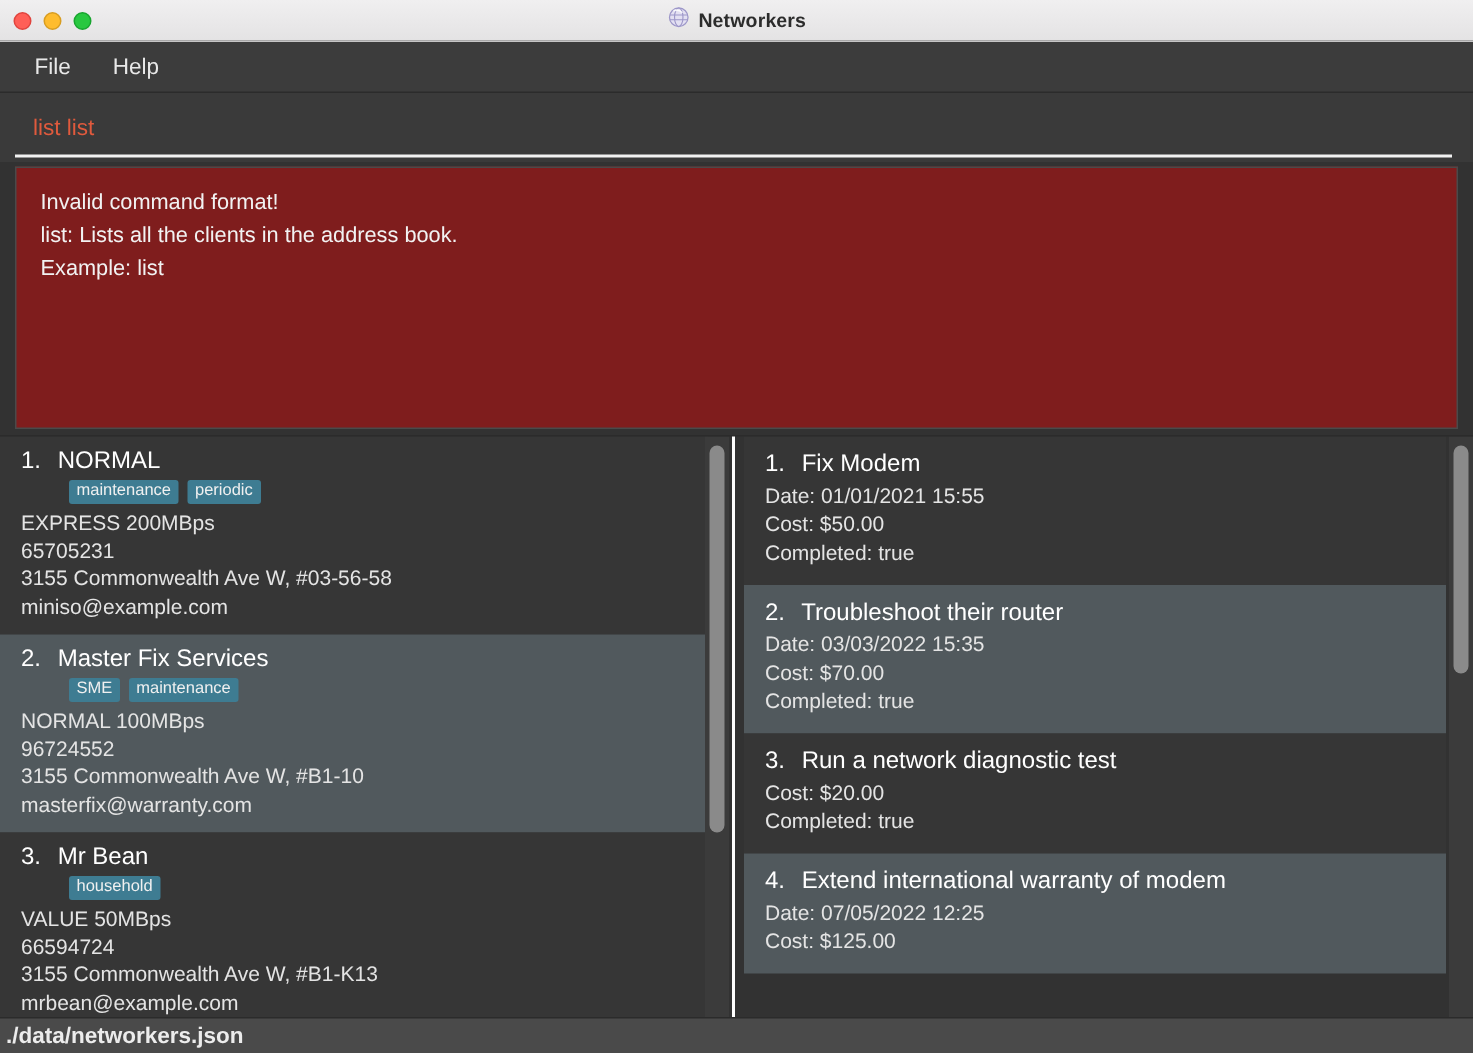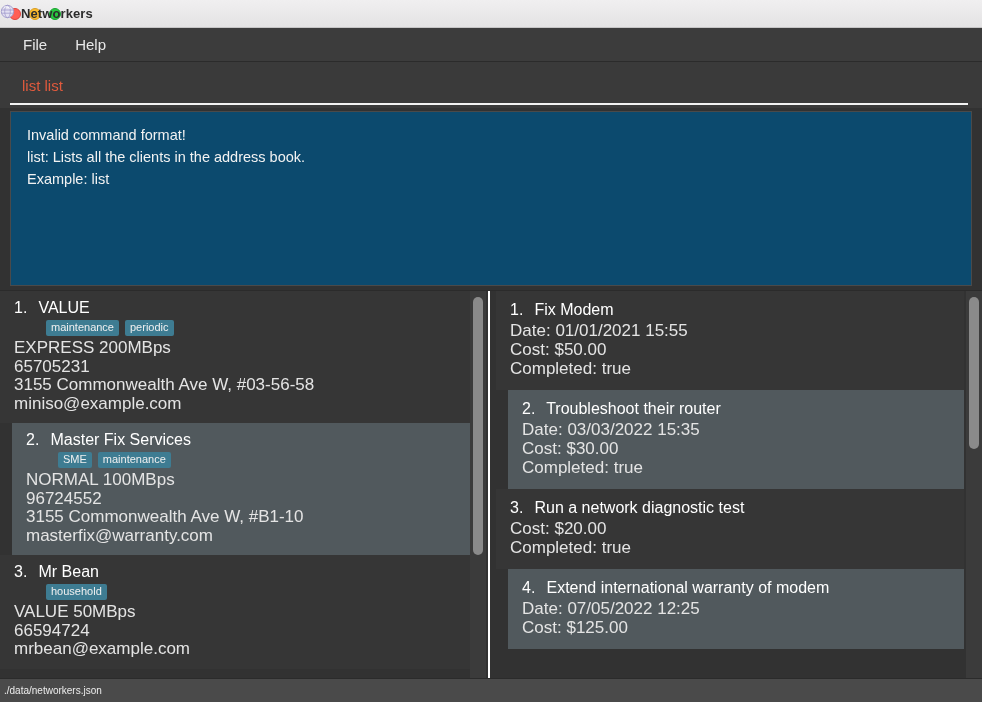--- a/index.html
+++ b/index.html
@@ -43,20 +43,21 @@
     display: block;
   }
   .light.red    { background: #ff5f57; border: 0.5px solid #e0443e; }
   .light.yellow { background: #febc2e; border: 0.5px solid #d89d21; }
   .light.green  { background: #28c840; border: 0.5px solid #18a52f; }
 
   .title-center {
     position: absolute;
     left: 0; right: 0;
     display: flex;
+    justify-content: center;
     align-items: center;
     gap: 6px;
     pointer-events: none;
   }
   .title-text {
     font-size: 13px;
     font-weight: bold;
     color: #2c2c2c;
     letter-spacing: 0.1px;
   }
@@ -110,21 +111,21 @@
 
   
   .result-wrap {
     flex: 0 0 182px;
     padding: 3px 10px 0 10px;
     background: #323232;
   }
   .result-box {
     width: 962px;
     height: 175px;
-    background: #0c4a6e;
+    background: #7f1d1d;
     border: 1px solid #4a4a4a;
     padding: 12px 16px;
     overflow: hidden;
   }
   .result-line {
     font-size: 14.5px;
     color: #f2f2f2;
     line-height: 22px;
     white-space: pre;
   }
@@ -152,41 +153,41 @@
     padding-right: 16px;
   }
   .panel-right .list { padding-left: 6px; padding-right: 18px; }
 
   
   .card {
     padding: 8px 14px 10px 14px;
     color: #e9e9e9;
   }
   .card.odd  { background: #363636; }
-  .card.even { background: #51595d; margin-left: 12px; }
+  .card.even { background: #51595d; }
 
   .card-title {
     font-size: 16px;
     color: #ffffff;
     margin-bottom: 3px;
     white-space: nowrap;
   }
   .card-title .idx { display: inline-block; min-width: 20px; }
 
   .tags { display: flex; gap: 6px; margin: 2px 0 3px 0; padding-left: 32px; }
   .tag {
     background: #3e7c92;
     color: #f0f0f0;
     font-size: 11px;
     padding: 1px 5px 2px 5px;
     border-radius: 2px;
     line-height: 13px;
   }
   .card-line {
-    font-size: 17px;
+    font-size: 14px;
     color: #e4e4e4;
     line-height: 18.5px;
     white-space: nowrap;
   }
 
   
   .job { padding: 10px 14px 12px 14px; }
   .job .card-title { margin-bottom: 2px; }
   .job .card-line { line-height: 19px; }
   .job.odd  { background: #363636; }
@@ -212,22 +213,23 @@
   
   .statusbar {
     flex: 0 0 24px;
     background: #4a4a4a;
     display: flex;
     align-items: center;
     padding-left: 4px;
     border-top: 1px solid #2b2b2b;
   }
   .status-text {
-    font-size: 10px;
+    font-size: 15px;
     color: #ececec;
+    font-weight: bold;
   }
 </style>
 </head>
 <body>
 
 <div id="app">
 
   <div class="titlebar">
     <div class="traffic">
       <span class="light red"></span>
@@ -266,21 +268,21 @@
   </div>
 
   <div class="panels">
 
     <div class="panel panel-left">
       <div class="list">
 
         <div class="card odd">
           <div class="card-title">
             <span class="idx">1.</span>
-            <span>VALUE</span>
+            <span>NORMAL</span>
           </div>
           <div class="tags">
             <span class="tag">maintenance</span>
             <span class="tag">periodic</span>
           </div>
           <div class="card-line">EXPRESS 200MBps</div>
           <div class="card-line">65705231</div>
           <div class="card-line">3155 Commonwealth Ave W, #03-56-58</div>
           <div class="card-line">miniso@example.com</div>
         </div>
@@ -303,20 +305,21 @@
         <div class="card odd">
           <div class="card-title">
             <span class="idx">3.</span>
             <span>Mr Bean</span>
           </div>
           <div class="tags">
             <span class="tag">household</span>
           </div>
           <div class="card-line">VALUE 50MBps</div>
           <div class="card-line">66594724</div>
+          <div class="card-line">3155 Commonwealth Ave W, #B1-K13</div>
           <div class="card-line">mrbean@example.com</div>
         </div>
 
       </div>
       <div class="scrollbar">
         <div class="scrollthumb" style="top:6px; height:258px;"></div>
       </div>
     </div>
 
     <div class="panel panel-right">
@@ -345,21 +348,21 @@
           <div class="card-title">
             <span class="idx">2.</span>
             <span>Troubleshoot their router</span>
           </div>
           <div class="card-line">
             <span>Date:</span>
             <span>03/03/2022 15:35</span>
           </div>
           <div class="card-line">
             <span>Cost:</span>
-            <span>$30.00</span>
+            <span>$70.00</span>
           </div>
           <div class="card-line">
             <span>Completed:</span>
             <span>true</span>
           </div>
         </div>
 
         <div class="card job odd">
           <div class="card-title">
             <span class="idx">3.</span>

